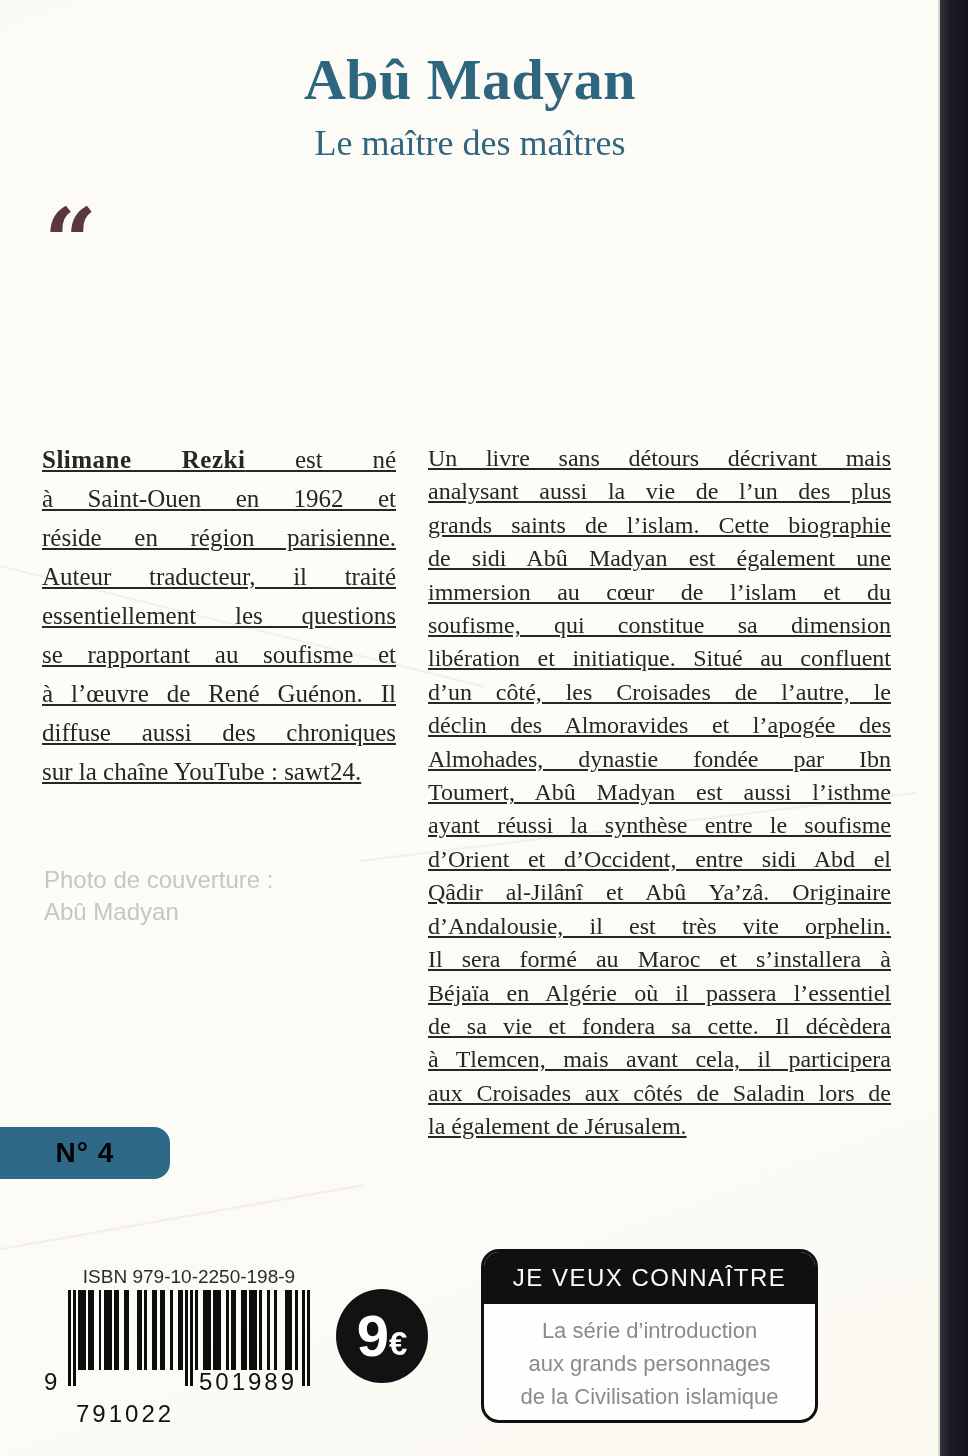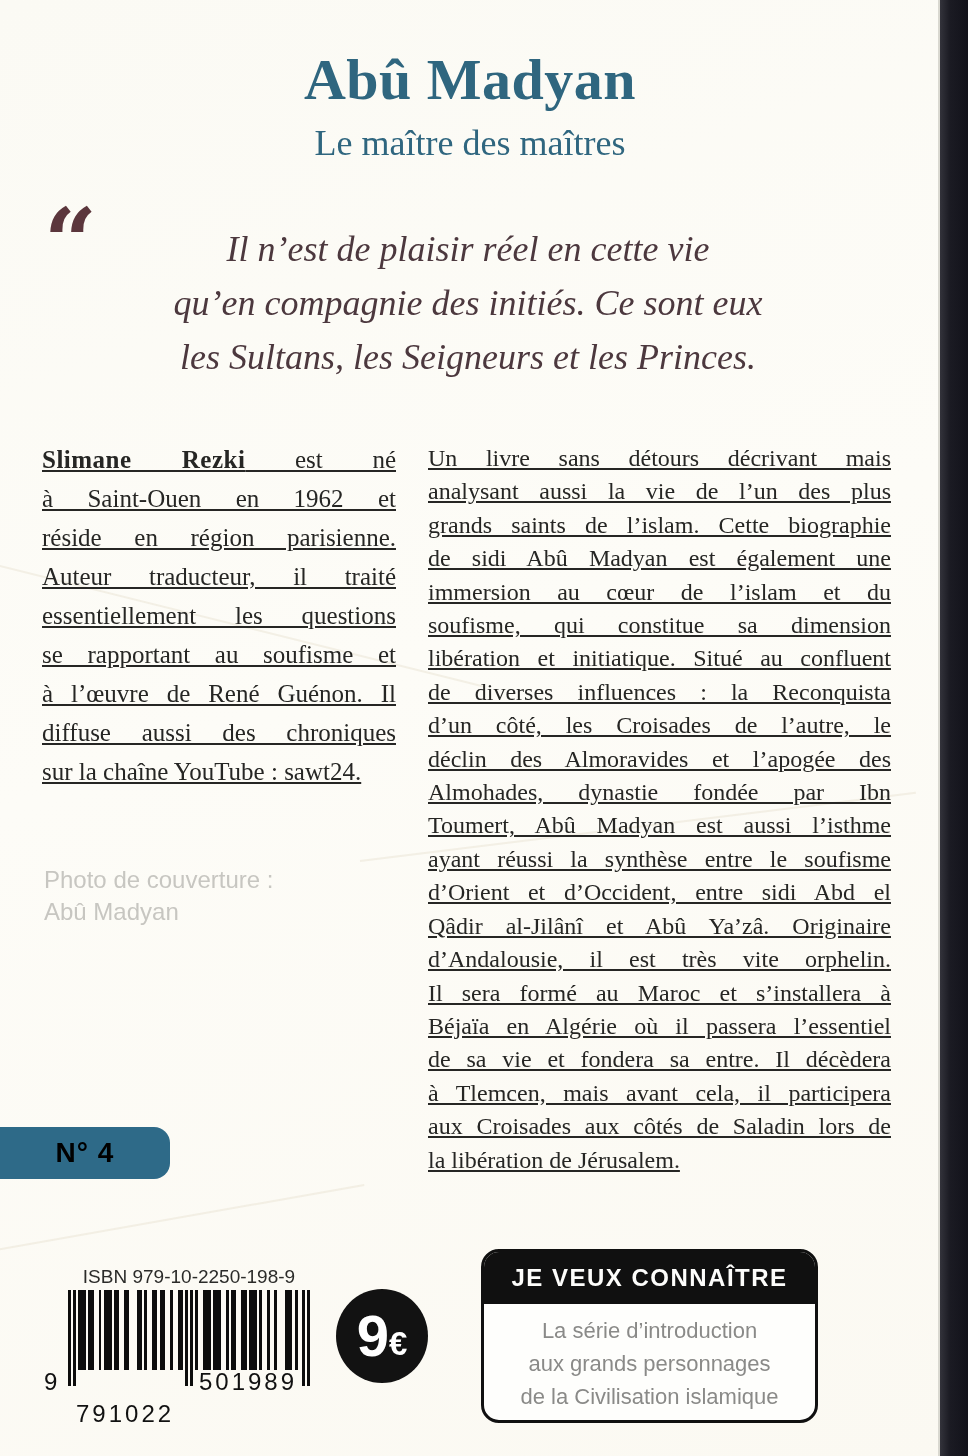--- a/index.html
+++ b/index.html
@@ -64,43 +64,38 @@
   .price{position:absolute;left:336px;top:1289px;width:92px;height:94px;border-radius:50%;
     background:#121212;display:flex;align-items:center;justify-content:center;
     font-family:"Liberation Sans","DejaVu Sans",sans-serif;color:#fff;}
   .price .num{font-size:58px;font-weight:bold;line-height:1;}
   .price .cur{font-size:33px;font-weight:bold;margin-top:16px;}
 
   .promo{position:absolute;left:481px;top:1249px;width:337px;height:174px;
     background:#fefefc;border:3px solid #101010;border-radius:18px;overflow:hidden;
     font-family:"Liberation Sans","DejaVu Sans",sans-serif;box-sizing:border-box;}
   .promo-head{height:52px;background:#101010;display:flex;align-items:center;justify-content:center;
-    font-size:24px;font-weight:bold;color:#fdfdfb;letter-spacing:1.5px;}
+    font-size:24px;font-weight:normal;color:#fdfdfb;letter-spacing:1.5px;}
   .promo-body{padding-top:10px;}
   .pline{text-align:center;font-size:22px;line-height:33px;color:#8a8a88;}
   .promo-url{text-align:center;font-size:28px;font-weight:bold;color:#7b4b42;margin-top:2px;}
 </style>
 </head>
 <body>
 
 <div class="page">
 
   <div class="crease c1"></div>
   <div class="crease c2"></div>
   <div class="crease c3"></div>
 
   <div class="title">Abû Madyan</div>
   <div class="subtitle">Le maître des maîtres</div>
 
   <div class="quote-mark">“</div>
-  <div class="quote">
-      <div class="qline">Il n’est de plaisir réel en cette vie</div>
-      <div class="qline">qu’en compagnie des initiés. Ce sont eux</div>
-      <div class="qline">les Sultans, les Seigneurs et les Princes.</div>
-    </div>
 
   <div class="bio">
     <div class="jline">
       <b>Slimane Rezki</b><span> est né</span>
     </div>
     <div class="jlines">
         <div class="jline">à Saint-Ouen en 1962 et</div>
         <div class="jline">réside en région parisienne.</div>
         <div class="jline">Auteur traducteur, il traité</div>
         <div class="jline">essentiellement les questions</div>
@@ -117,35 +112,34 @@
   </div>
 
   <div class="desc jlines">
       <div class="jline">Un livre sans détours décrivant mais</div>
       <div class="jline">analysant aussi la vie de l’un des plus</div>
       <div class="jline">grands saints de l’islam. Cette biographie</div>
       <div class="jline">de sidi Abû Madyan est également une</div>
       <div class="jline">immersion au cœur de l’islam et du</div>
       <div class="jline">soufisme, qui constitue sa dimension</div>
       <div class="jline">libération et initiatique. Situé au confluent</div>
-      <div class="jline">de diverses influences : la Reconquista</div>
       <div class="jline">d’un côté, les Croisades de l’autre, le</div>
       <div class="jline">déclin des Almoravides et l’apogée des</div>
       <div class="jline">Almohades, dynastie fondée par Ibn</div>
       <div class="jline">Toumert, Abû Madyan est aussi l’isthme</div>
       <div class="jline">ayant réussi la synthèse entre le soufisme</div>
       <div class="jline">d’Orient et d’Occident, entre sidi Abd el</div>
       <div class="jline">Qâdir al-Jilânî et Abû Ya’zâ. Originaire</div>
       <div class="jline">d’Andalousie, il est très vite orphelin.</div>
       <div class="jline">Il sera formé au Maroc et s’installera à</div>
       <div class="jline">Béjaïa en Algérie où il passera l’essentiel</div>
-      <div class="jline">de sa vie et fondera sa entre. Il décèdera</div>
+      <div class="jline">de sa vie et fondera sa cette. Il décèdera</div>
       <div class="jline">à Tlemcen, mais avant cela, il participera</div>
       <div class="jline">aux Croisades aux côtés de Saladin lors de</div>
-      <div class="jline">la libération de Jérusalem.</div>
+      <div class="jline">la également de Jérusalem.</div>
     </div>
 
   <div class="badge">N° 4</div>
 
   <div class="isbn-wrap">
     <div class="isbn-label">ISBN 979-10-2250-198-9</div>
     <div class="bars" id="barcode-bars">
         <div class="bar" style="left: 0px; width: 2.85px; height: 96px;"></div>
         <div class="bar" style="left: 5.09px; width: 2.85px; height: 96px;"></div>
         <div class="bar" style="left: 10.19px; width: 2.85px; height: 80px;"></div>

